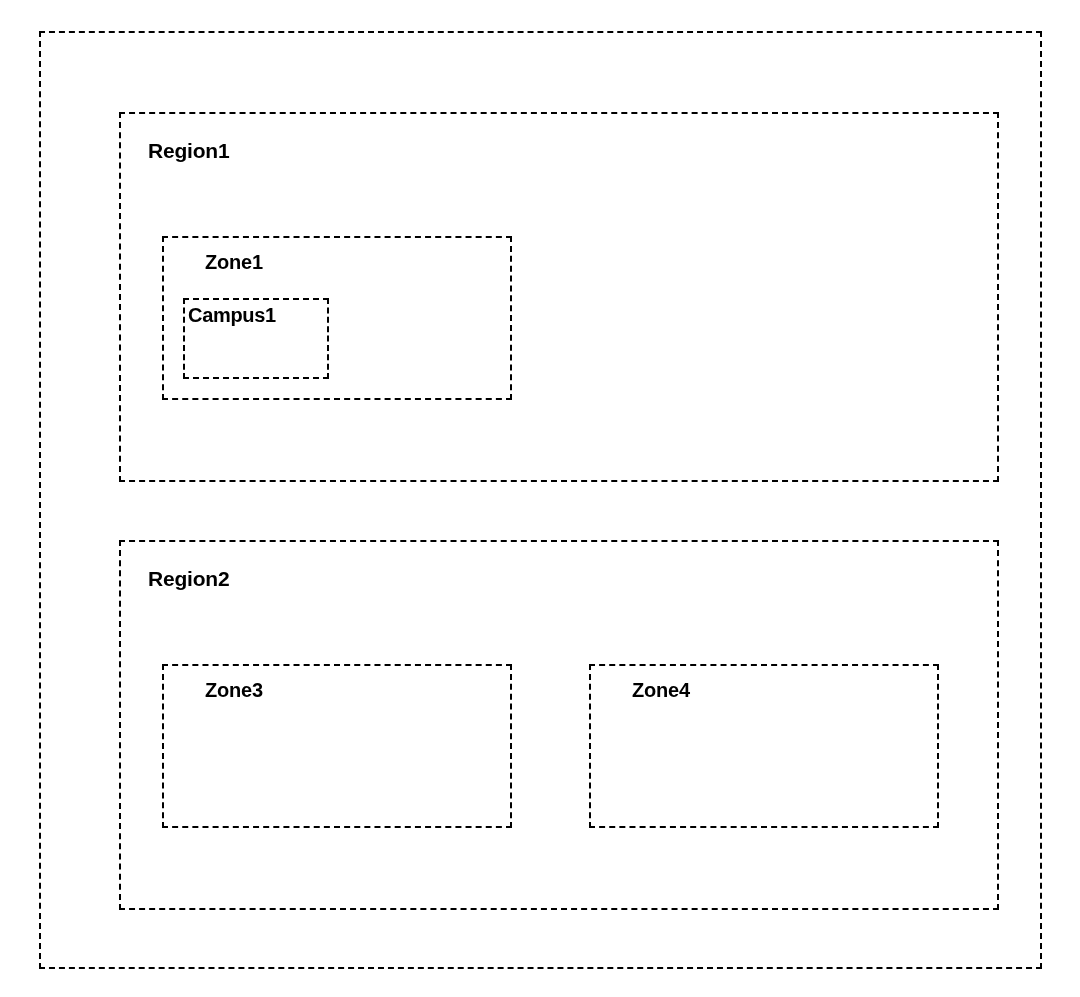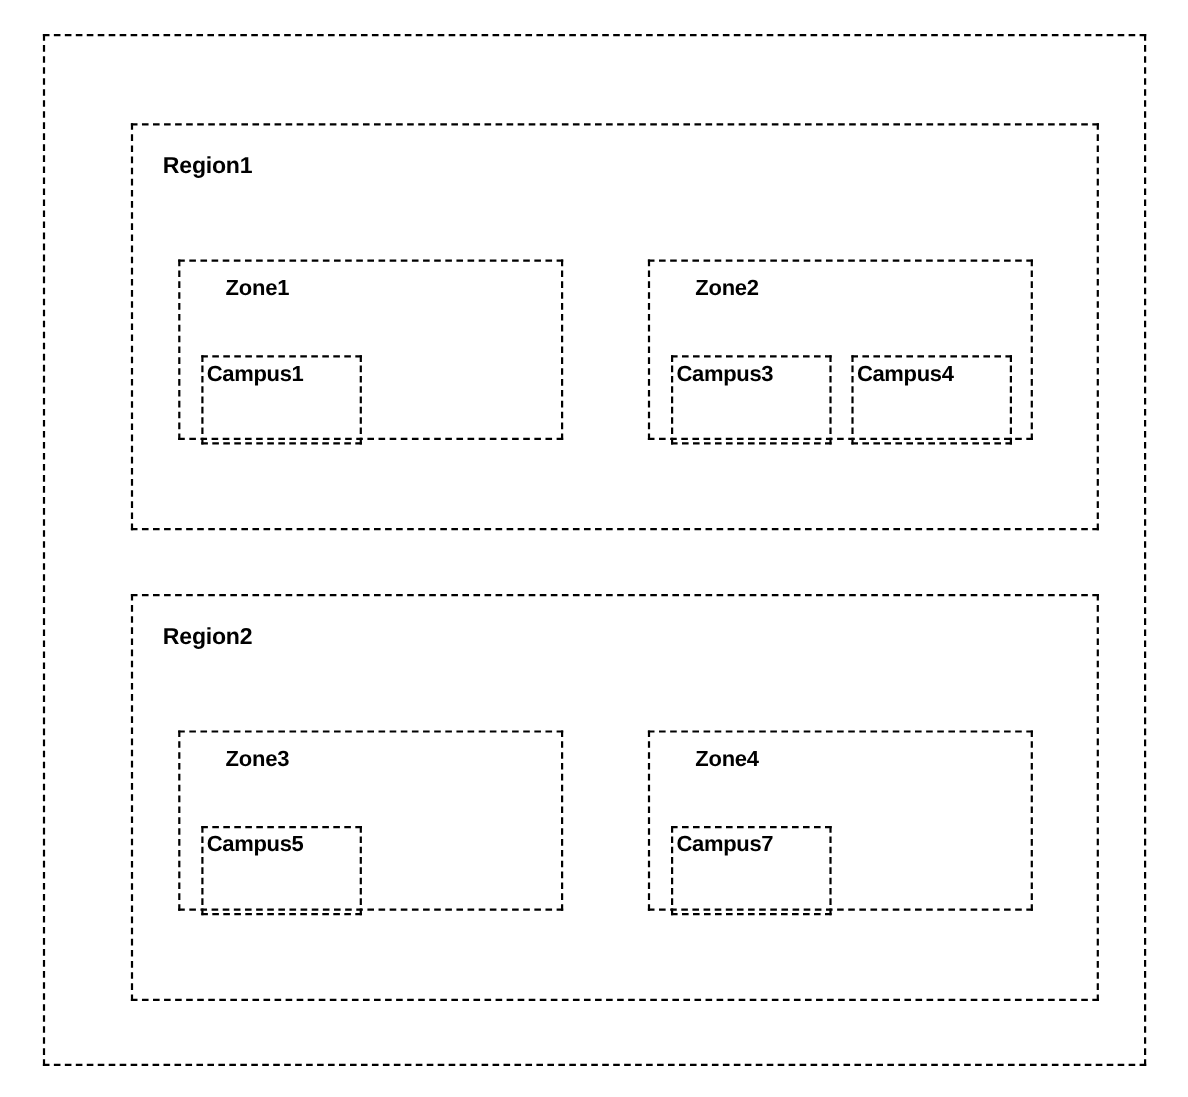--- a/index.html
+++ b/index.html
@@ -81,21 +81,20 @@
     white-space: nowrap;
     margin-left: 17px;
   }
 
   
   .box--campus {
     top: 60px;
     width: 146px;
     height: 81px;
     border: 2px dashed #000000;
-    margin-top: 25px;
   }
   .campus--first  { left:  19px; }
   .campus--second { left: 183px; }
 
   .campus-label {
     position: absolute;
     left: 3px;
     top: 5px;
     font-size: 20px;
     font-weight: bold;
@@ -116,49 +115,32 @@
 
       <div class="box box--zone zone--left">
         <span class="zone-label">Zone1</span>
 
         <div class="box box--campus campus--first">
           <span class="campus-label">Campus1</span>
         </div>
 
       </div>
 
-      <div class="box box--zone zone--right">
-        <span class="zone-label">Zone2</span>
-
-        <div class="box box--campus campus--first">
-          <span class="campus-label">Campus3</span>
-        </div>
-
-        <div class="box box--campus campus--second">
-          <span class="campus-label">Campus4</span>
-        </div>
-      </div>
     </div>
 
     <div class="box box--region" id="region-2">
       <span class="region-label">Region2</span>
 
       <div class="box box--zone zone--left">
         <span class="zone-label">Zone3</span>
 
-        <div class="box box--campus campus--first">
-          <span class="campus-label">Campus5</span>
-        </div>
 
       </div>
 
       <div class="box box--zone zone--right">
         <span class="zone-label">Zone4</span>
 
-        <div class="box box--campus campus--first">
-          <span class="campus-label">Campus7</span>
-        </div>
 
       </div>
     </div>
 
   </div>
 </div>
 
 </body></html>

